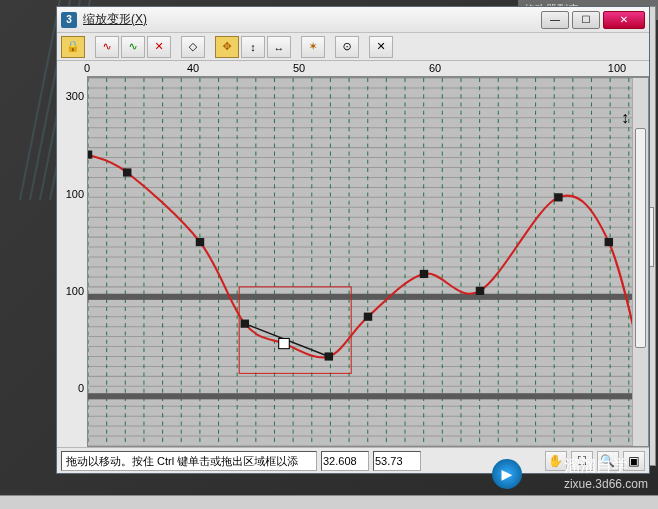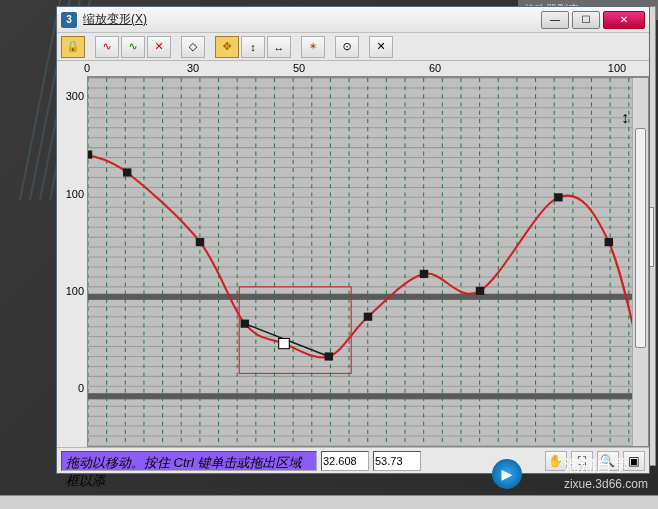--- a/index.html
+++ b/index.html
@@ -118,24 +118,23 @@
     .plot svg { position: absolute; inset: 0; width: 100%; height: 100%; }
     .statusbar {
       height: 26px;
       background: #e8e8e8;
       display: flex; align-items: center;
       padding: 0 4px; gap: 4px;
       border-top: 1px solid #b8b8b8;
     }
     .status-text {
       height: 20px; border: 1px inset #aaa;
-      padding: 2px 4px; font-size: 13px;
+      padding: 2px 4px; font-size: 11px;
       width: 256px;
-      background: #8b5cf6;
-      font-style: italic;
+      background: #ffffff;
     }
     .status-num {
       width: 48px; height: 20px; border: 1px inset #aaa;
       padding: 2px 1px; font-size: 11px; background: #fff;
     }
     .sbtn {
       width: 22px; height: 20px;
       border: 1px solid #b0b0b0;
       background: linear-gradient(#f8f8f8,#e0e0e0);
       display:flex;align-items:center;justify-content:center;
@@ -254,21 +253,21 @@
   <div class="graph-area">
     <div class="y-axis" id="y-axis">
         <div class="y-label" style="top: 327.351px;">0</div>
         <div class="y-label" style="top: 230.054px;">100</div>
         <div class="y-label" style="top: 132.757px;">100</div>
         <div class="y-label" style="top: 35.4595px;">300</div>
       </div>
     <div class="plot-wrap">
       <div class="x-axis" id="x-axis">
           <div class="x-label" style="left: 0px;">0</div>
-          <div class="x-label" style="left: 106px;">30</div>
+          <div class="x-label" style="left: 106px;">40</div>
           <div class="x-label" style="left: 212px;">50</div>
           <div class="x-label" style="left: 318px; margin-left: 30px;">60</div>
           <div class="x-label" style="left: 424px; margin-top: 48px;">80</div>
           <div class="x-label" style="left: 530px;">100</div>
         </div>
       <div class="plot" id="plot">
           <svg viewBox="0 0 530 360" preserveAspectRatio="none">
             <line x1="0" x2="530" y1="360" y2="360" stroke="#9a9a9a" stroke-width="1"></line>
             <line x1="0" x2="530" y1="350.2702702702703" y2="350.2702702702703" stroke="#9a9a9a" stroke-width="1"></line>
             <line x1="0" x2="530" y1="340.5405405405405" y2="340.5405405405405" stroke="#9a9a9a" stroke-width="1"></line>

